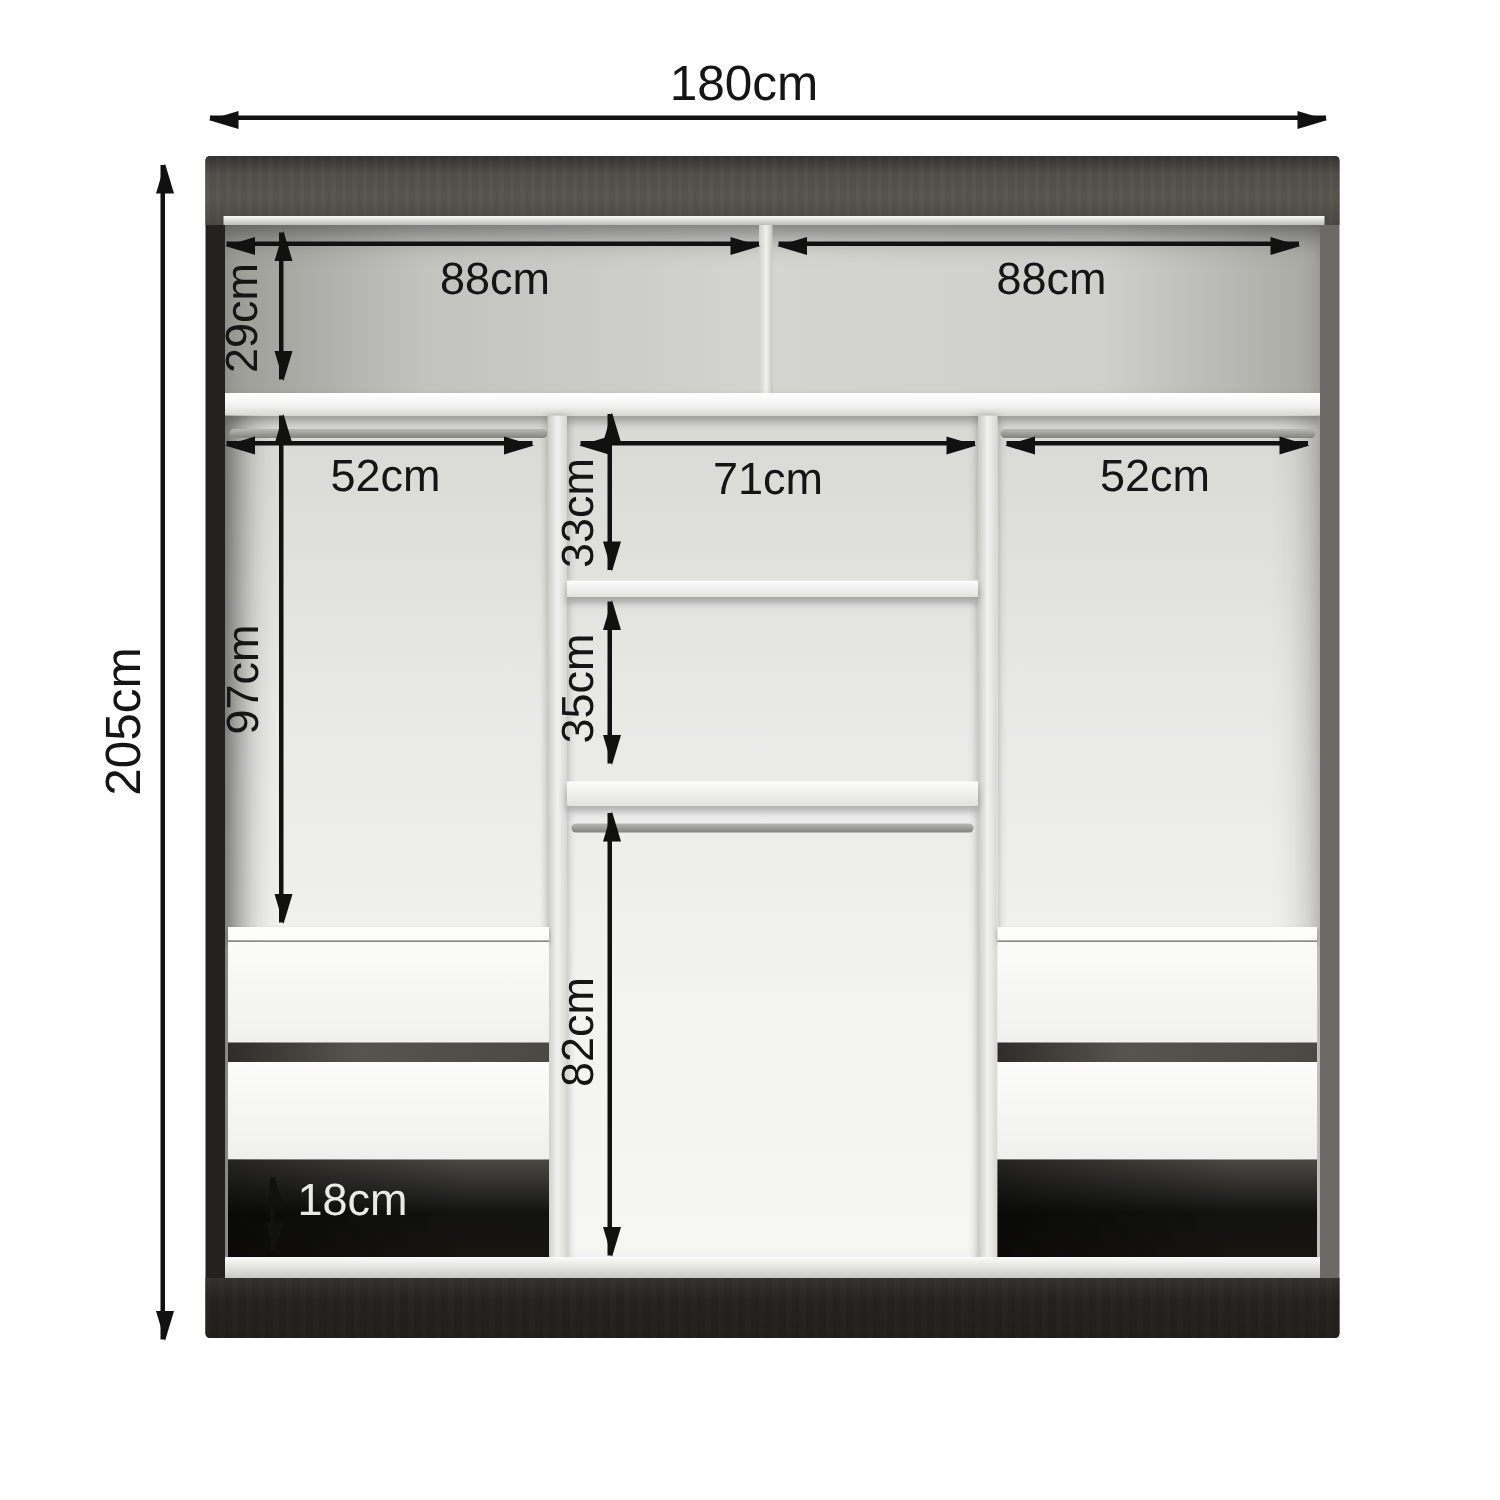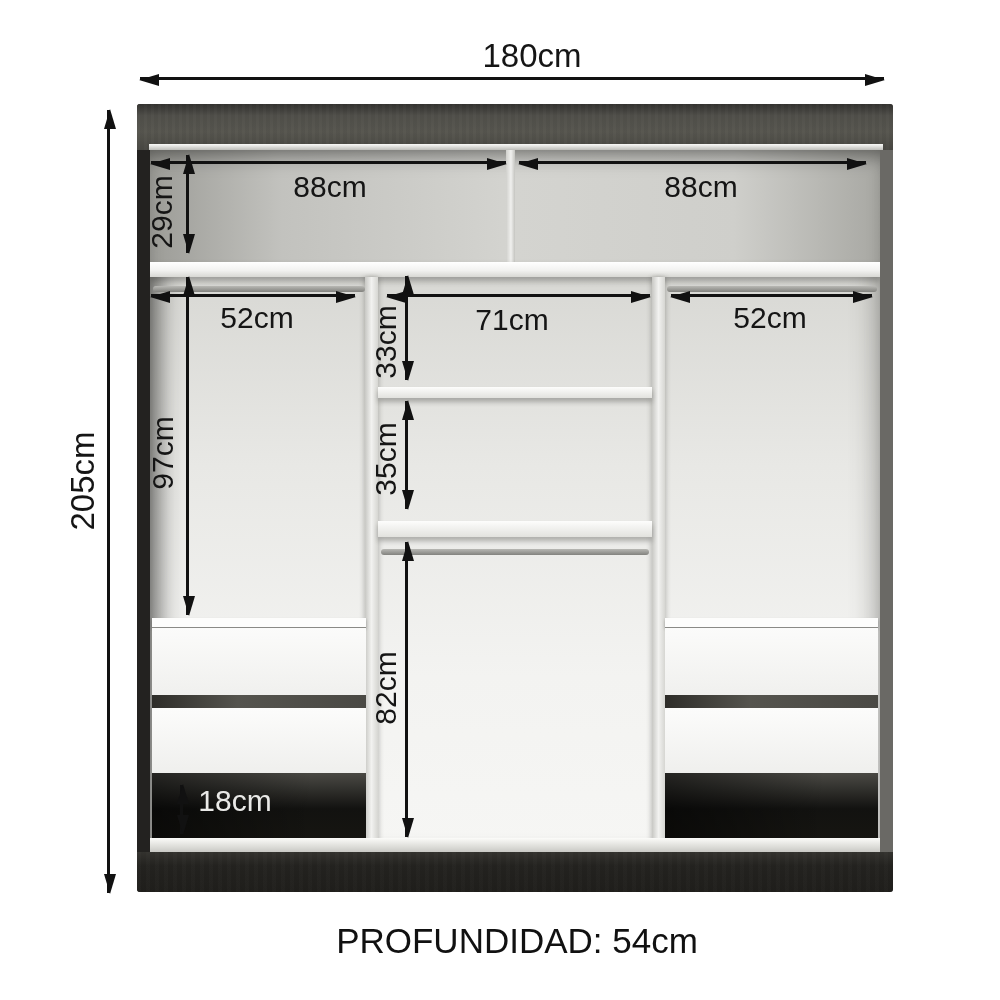--- a/index.html
+++ b/index.html
@@ -110,21 +110,21 @@
         <div class="d-under"></div>
       </div>
 
       <div class="floor"></div>
     </div>
 
     <div class="plinth"></div>
   </div>
 
   <div class="dim-h" style="left:140px;top:77px;width:744px;"></div>
-  <div class="dlabel big" style="left:532px;top:55px;">180cm</div>
+  <div class="dlabel big" style="left:496px;top:55px;">180cm</div>
 
   <div class="dim-v" style="left:107px;top:110px;height:783px;"></div>
   <div class="dlabel big rot" style="left:82px;top:481px;">205cm</div>
 
   <div class="dim-h" style="left:151px;top:161px;width:355px;"></div>
   <div class="dlabel" style="left:330px;top:187px;">88cm</div>
 
   <div class="dim-h" style="left:519px;top:161px;width:347px;"></div>
   <div class="dlabel" style="left:701px;top:187px;">88cm</div>
 
@@ -148,15 +148,14 @@
 
   <div class="dim-v" style="left:186px;top:277px;height:338px;"></div>
   <div class="dlabel rot" style="left:163px;top:453px;">97cm</div>
 
   <div class="dim-v" style="left:405px;top:542px;height:295px;"></div>
   <div class="dlabel rot" style="left:386px;top:688px;">82cm</div>
 
   <div class="dim-v" style="left:180px;top:785px;height:49px;"></div>
   <div class="dlabel" style="left:235px;top:801px;color:#e9e9e7;">18cm</div>
 
-  <div class="depth" style="left:517px;top:941px;">PROFUNDIDAD: 54cm</div>
 
 </div>
 
 </body></html>

